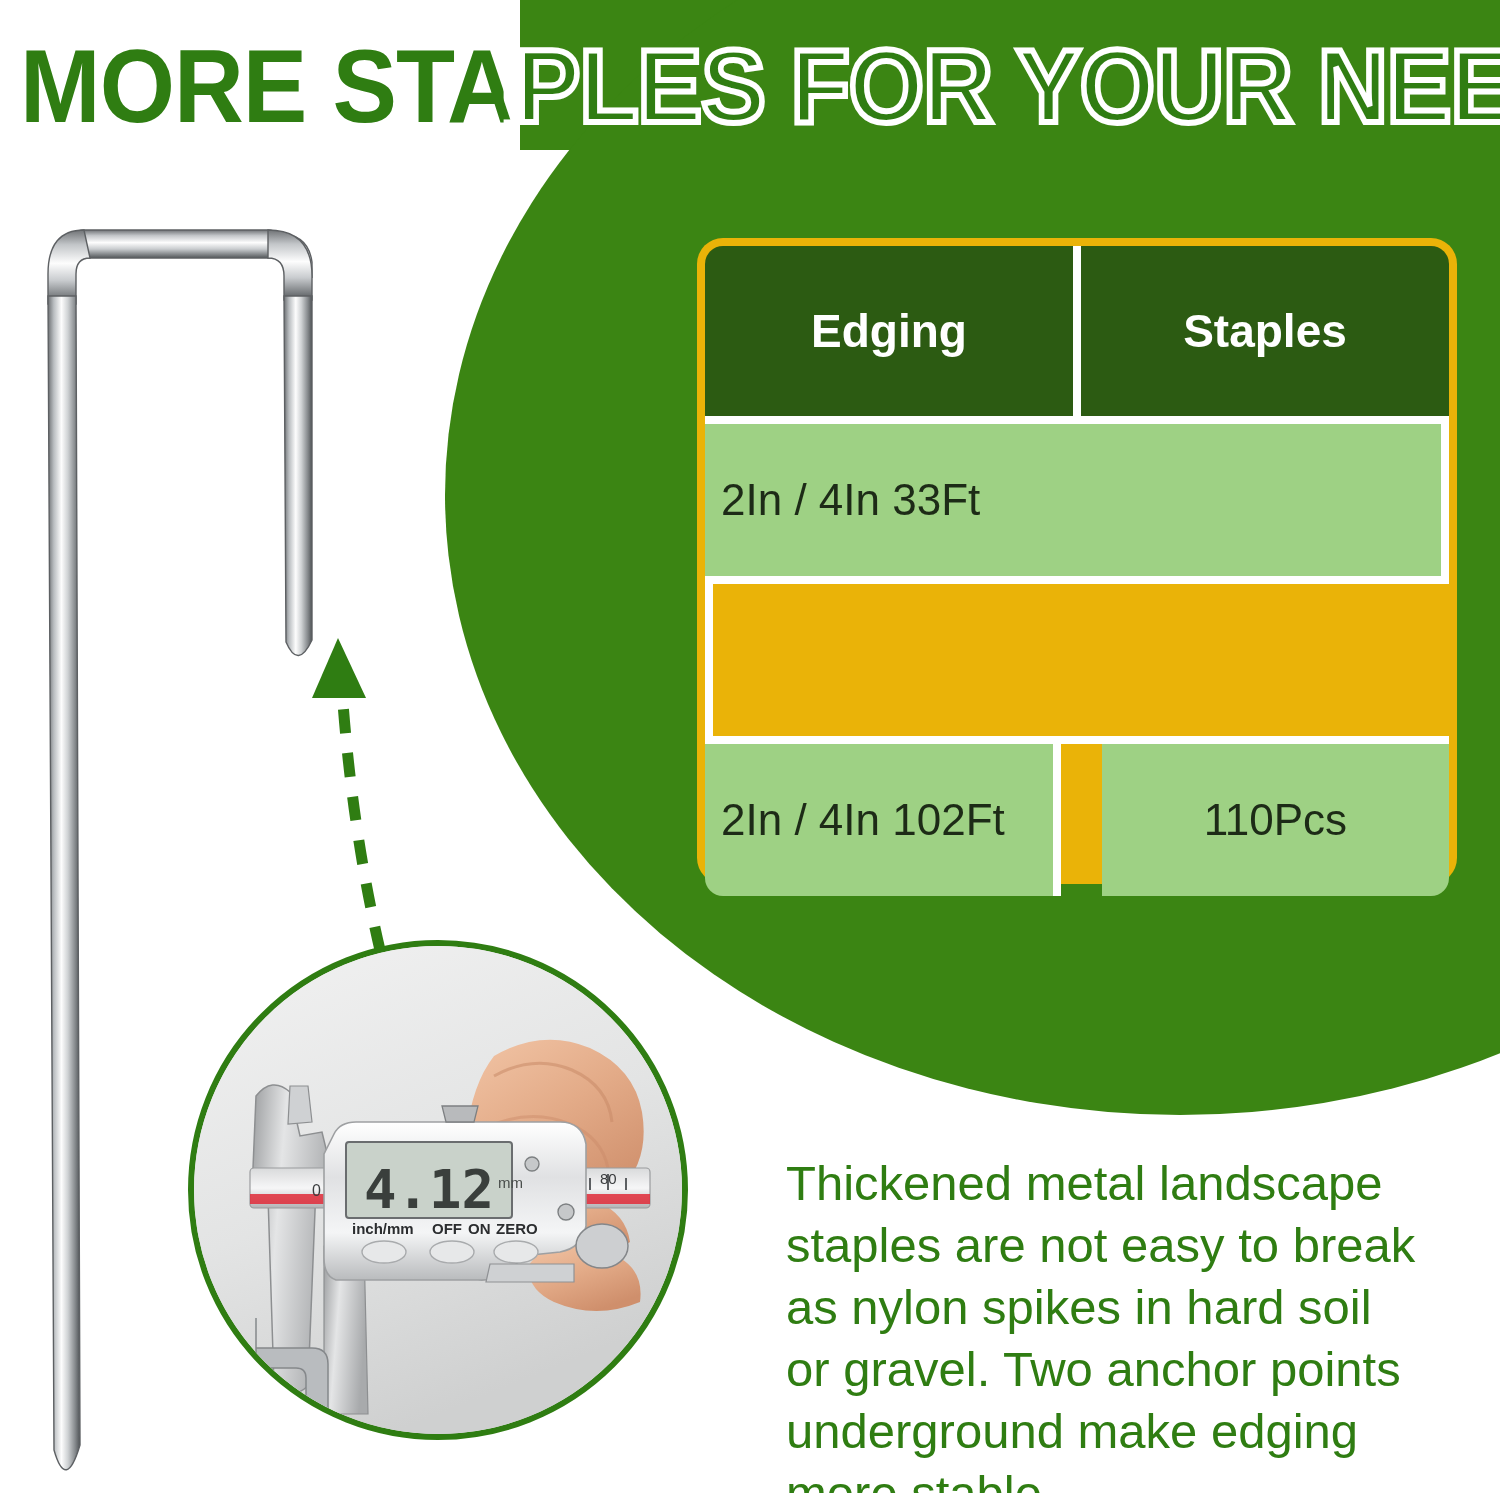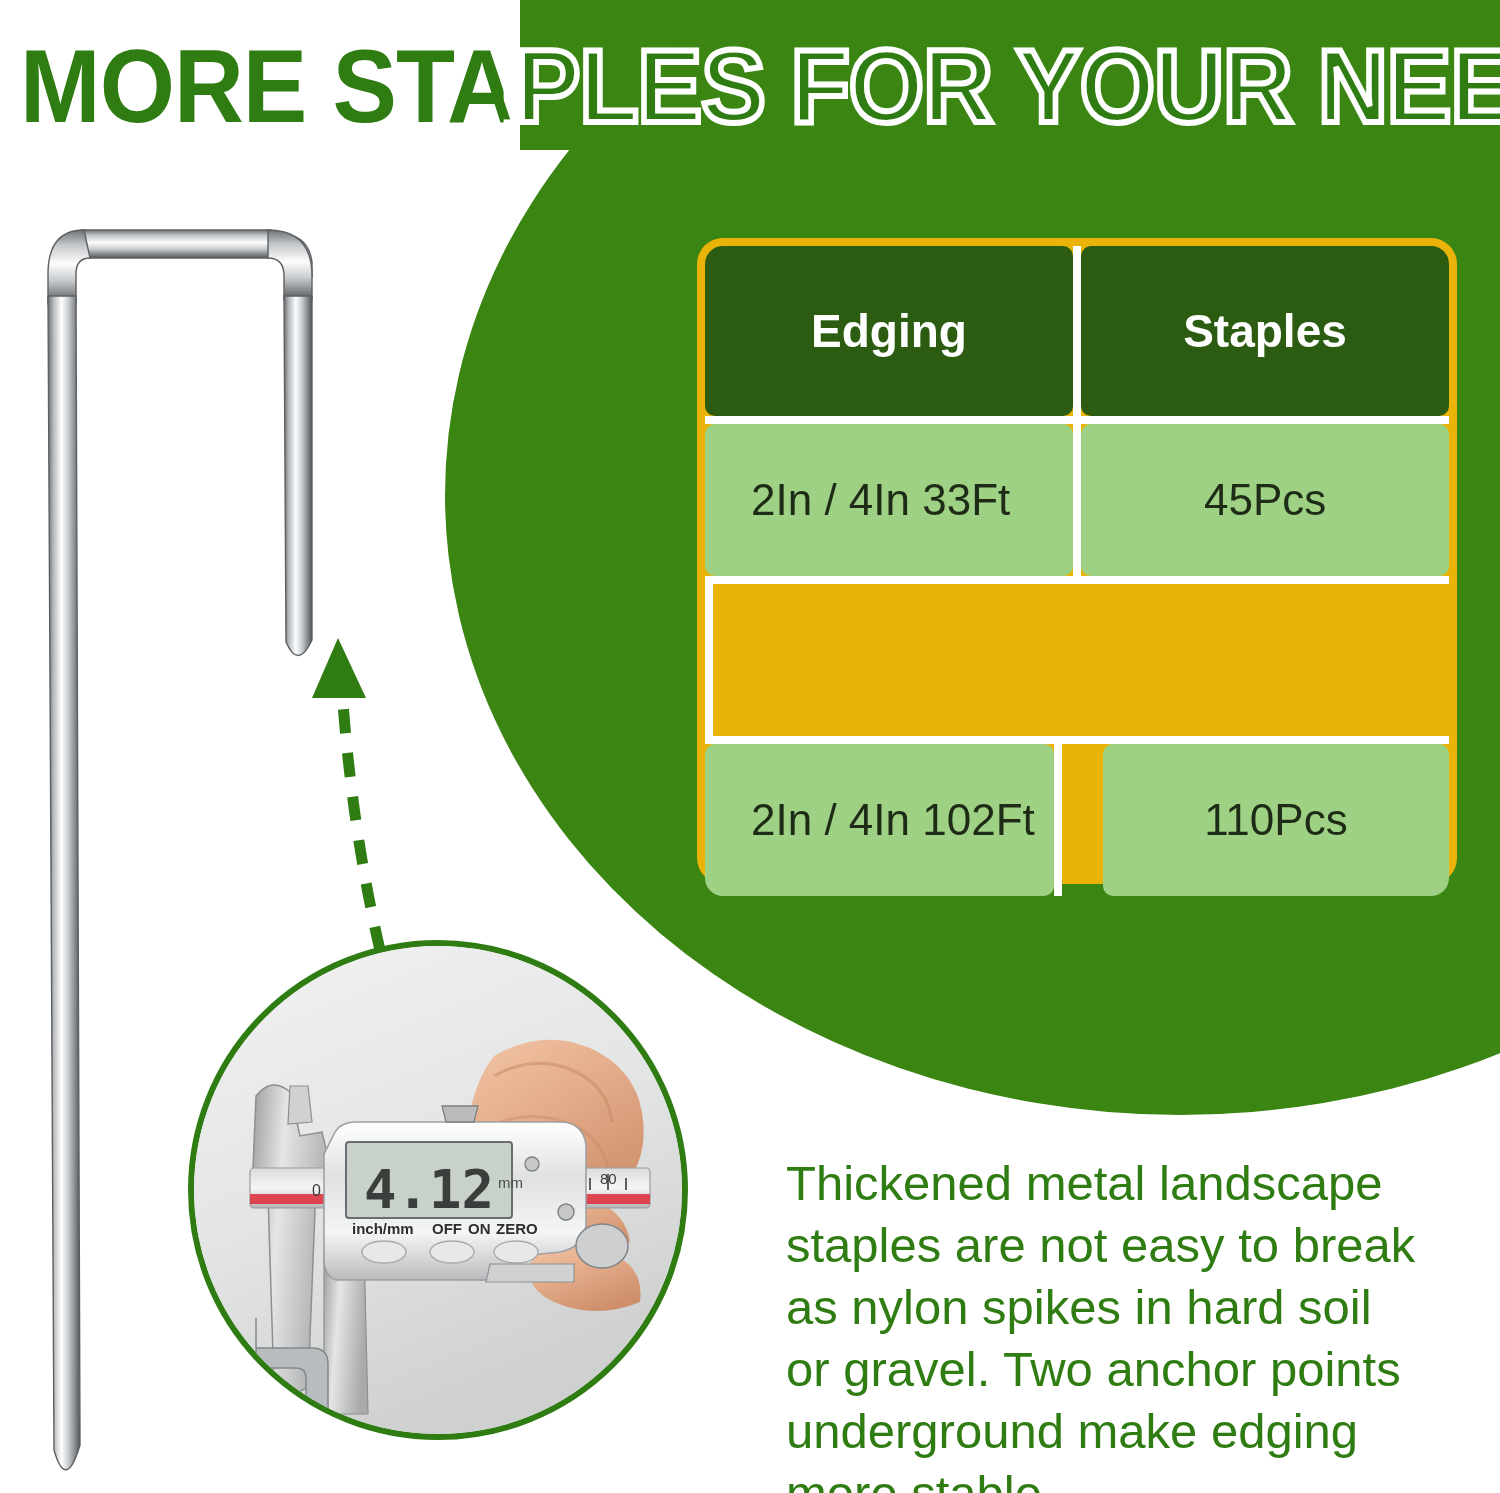--- a/index.html
+++ b/index.html
@@ -92,40 +92,39 @@
     display:flex;
     flex-direction:column;
   }
   .trow{display:flex;flex:0 0 auto;}
   .trow.head{height:170px;}
   .trow.body{height:152px;}
   .tcell{
     flex:1 1 50%;
     display:flex;align-items:center;
     box-sizing:border-box;
-    border-radius:10px;
   }
   .trow.head .tcell{
     background:#2c5b12;
     color:#ffffff;
     font-size:46px;
     font-weight:bold;
     justify-content:center;
     letter-spacing:0px;
   }
   .trow.head .tcell:first-child{border-top-left-radius:18px;}
   .trow.head .tcell:last-child{border-top-right-radius:18px;}
   .trow.body .tcell{
     background:#9ed184;
     color:#1d2b17;
     font-size:44px;
   }
   .trow.body:last-child .tcell:first-child{border-bottom-left-radius:18px;text-align:center;}
   .trow.body:last-child .tcell:last-child{border-bottom-right-radius:18px;margin-left:41px;}
-  .trow.body .tcell.edging{padding-left:46px;justify-content:flex-start;}
+  .trow.body .tcell.edging{padding-left:16px;justify-content:flex-start;}
   .trow.body .tcell.staples{justify-content:center;}
   .gap-v{width:8px;background:#ffffff;}
   .gap-h{height:8px;background:#ffffff;flex:0 0 auto;}
 
   
   .blurb{
     position:absolute;
     left:786px;top:1152px;
     width:640px;
     z-index:6;
@@ -279,21 +278,20 @@
   <div class="table-card">
     <div class="trow head">
       <div class="tcell">Edging</div>
       <div class="gap-v"></div>
       <div class="tcell">Staples</div>
     </div>
     <div class="gap-h"></div>
     <div class="trow body">
       <div class="tcell edging">2In / 4In 33Ft</div>
       <div class="gap-v"></div>
-      <div class="tcell staples">45Pcs</div>
     </div>
     <div class="gap-h"></div>
     <div class="trow body">
       <div class="gap-v"></div>
     </div>
     <div class="gap-h"></div>
     <div class="trow body">
       <div class="tcell edging">2In / 4In 102Ft</div>
       <div class="gap-v"></div>
       <div class="tcell staples">110Pcs</div>

